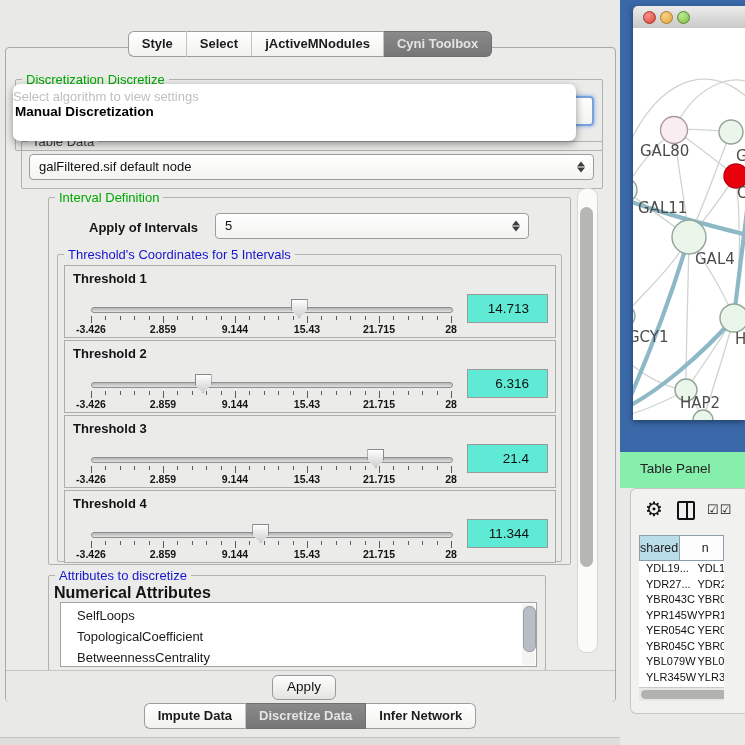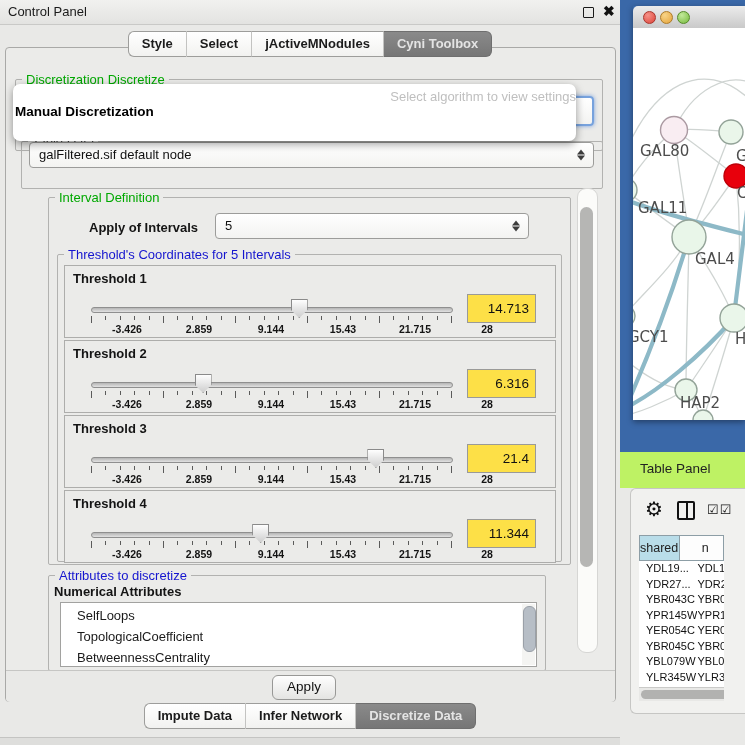--- a/index.html
+++ b/index.html
@@ -34,43 +34,43 @@
   .combo{position:absolute;background:linear-gradient(#ffffff,#f3f3f1);border:1px solid #9c9c9a;border-radius:4px;font-size:13px;color:#111;}
   .combo .val{position:absolute;left:9px;top:0;line-height:24px;}
   .combo .spin{position:absolute;right:8px;top:50%;transform:translateY(-50%);display:flex;flex-direction:column;gap:1px;}
   .combo .spin i{display:block;width:0;height:0;border-left:4px solid transparent;border-right:4px solid transparent;}
   .combo .spin i.up{border-bottom:5px solid #3c3c3c;}
   .combo .spin i.dn{border-top:5px solid #3c3c3c;}
   .combo.focus{border:2px solid #77a2dd;box-shadow:0 0 4px rgba(90,140,220,.8);}
 
   
   .algo-popup{position:absolute;left:13px;top:84px;width:563px;height:57px;background:#ffffff;border-radius:7px;box-shadow:0 3px 8px rgba(0,0,0,.4);z-index:9;}
-  .algo-popup .ph{position:absolute;left:0;top:5px;width:100%;text-align:right;font-size:13px;color:#bfbfbf;}
+  .algo-popup .ph{position:absolute;left:0;top:5px;width:100%;text-align:left;font-size:13px;color:#bfbfbf;}
   .algo-popup .opt{position:absolute;left:2px;font-size:13.5px;color:#000;white-space:nowrap;}
   .algo-popup .opt.o0{top:20px;font-weight:bold;}
   .algo-popup .opt.o1{top:37px;}
 
   
   .noi-label{position:absolute;font-size:13px;font-weight:bold;color:#141414;}
 
   
   .threshold-block{position:relative;width:490px;height:71px;border:1px solid #adadab;background:#ebebe9;margin:0 0 2px 6px;}
   .th-label{position:absolute;left:8px;top:5px;font-size:13px;font-weight:bold;color:#141414;}
   .slider{position:absolute;left:26px;top:0;width:360px;height:71px;}
   .track{position:absolute;left:0;top:41px;width:360px;height:4px;background:linear-gradient(#b5b5b5,#e2e2e2);border:1px solid #8f8f8f;border-radius:3px;}
   .thumb{position:absolute;top:33px;width:15px;height:17px;background:linear-gradient(#fefefe,#cfcfcf);border:1px solid #8a8a8a;clip-path:polygon(0 0,100% 0,100% 56%,50% 100%,0 56%);}
   .ticks{position:absolute;left:0;top:50px;width:360px;height:8px;}
   .tick{position:absolute;top:0;width:1px;height:4px;background:#5a5a5a;}
   .tick.major{height:7px;}
-  .scale{position:absolute;left:0;top:57px;width:360px;height:12px;margin-left:36px;}
+  .scale{position:absolute;left:0;top:57px;width:360px;height:12px;}
   .scale-label{position:absolute;transform:translateX(-50%);font-size:10.5px;font-weight:bold;color:#141414;white-space:nowrap;}
-  .value-box{position:absolute;left:402px;top:28px;width:61px;height:27px;background:#fde047;border:1px solid #9a9a98;font-size:13.5px;color:#111;text-align:right;line-height:27px;padding-right:6px;}
-
-  
-  .attr-label{position:absolute;left:5px;top:8px;font-size:13px;font-weight:bold;color:#141414;}
+  .value-box{position:absolute;left:402px;top:28px;width:61px;height:27px;background:#5eead4;border:1px solid #9a9a98;font-size:13.5px;color:#111;text-align:right;line-height:27px;padding-right:18px;}
+
+  
+  .attr-label{position:absolute;left:5px;top:8px;font-size:16px;font-weight:bold;color:#141414;}
   .listbox{position:absolute;left:11px;top:26px;width:475px;height:63px;background:#fff;border:1px solid #a2a2a0;overflow:hidden;}
   .listbox ul{margin:0;padding:2px 0 0 16px;list-style:none;}
   .listbox li{font-size:13px;color:#1a1a1a;line-height:21px;white-space:nowrap;}
   .list-scroll{position:absolute;right:1px;top:1px;width:13px;height:61px;background:#f4f4f2;}
   .list-scroll .lthumb{position:absolute;left:1px;top:2px;width:11px;height:44px;background:#b7bec6;border-radius:6px;border:1px solid #9aa0a8;}
 
   
   .panel-scroll{position:absolute;left:571px;top:140px;width:19px;height:463px;background:#fbfbf9;border:1px solid #d6d6d4;border-radius:9px;}
   .panel-scroll .pthumb{position:absolute;left:2px;top:18px;width:13px;height:360px;background:#b6b6b4;border-radius:7px;}
 
@@ -83,21 +83,21 @@
   .right-side{position:absolute;left:620px;top:0;width:125px;height:745px;background:#e9e9e7;}
   .net-frame{position:absolute;left:0;top:0;width:125px;height:452px;background:#3a68a8;}
   .net-window{position:absolute;left:13px;top:6px;width:112px;height:414px;box-shadow:0 2px 6px rgba(0,0,0,.4);}
   .mac-titlebar{position:absolute;left:0;top:0;width:112px;height:22px;background:linear-gradient(#ececec,#c9c9c9);border-bottom:1px solid #9a9a9a;border-radius:5px 0 0 0;}
   .dot{position:absolute;top:5px;width:11px;height:11px;border-radius:50%;}
   .dot.red{left:10px;background:radial-gradient(circle at 35% 30%,#f59289,#dd4338);border:1px solid #a8352c;}
   .dot.yellow{left:27px;background:radial-gradient(circle at 35% 30%,#f7d488,#e5a33a);border:1px solid #ad7b28;}
   .dot.green{left:44px;background:radial-gradient(circle at 35% 30%,#c2e99a,#76ba3d);border:1px solid #558a28;}
   .net-canvas{position:absolute;left:0;top:22px;width:112px;height:392px;background:#fff;}
 
-  .tp-titlebar{position:absolute;left:0;top:452px;width:125px;height:36px;background:#bef264;}
+  .tp-titlebar{position:absolute;left:0;top:452px;width:125px;height:36px;background:#86efac;}
   .tp-title{position:absolute;left:20px;top:9px;font-size:13.5px;color:#222;}
 
   .table-window{position:absolute;left:10px;top:488px;width:115px;height:224px;background:#f1f1ef;border:1px solid #c6c6c4;border-right:none;border-radius:6px 0 0 6px;}
   .gear-icon{position:absolute;left:14px;top:8px;font-size:20px;color:#111;}
   .cols-icon{position:absolute;left:46px;top:12px;width:14px;height:15px;border:2px solid #111;border-radius:2px;}
   .cols-icon i{position:absolute;left:50%;top:0;width:2px;height:100%;background:#111;}
   .checks{position:absolute;left:76px;top:13px;font-size:13px;color:#111;letter-spacing:1px;}
 
   .data-table{position:absolute;left:8px;top:46px;width:85px;height:168px;overflow:hidden;}
   .thead{display:flex;height:26px;}
@@ -110,25 +110,20 @@
   .td.c2{width:34px;}
   .hscroll{position:absolute;left:0;top:152px;width:107px;height:13px;background:#e8e8e6;border-top:1px solid #cacac8;}
   .hscroll .hthumb{position:absolute;left:2px;top:2px;width:92px;height:9px;background:#b2b2b0;border-radius:5px;}
 </style>
 </head>
 <body>
 
 <div id="root">
 
   <div class="control-panel">
-    <div class="cp-titlebar">
-      <span class="cp-title">Control Panel</span>
-      <span class="float-icon"></span>
-      <span class="close-icon">✖</span>
-    </div>
 
     <div class="seg-bar top-tabs" id="topTabs">
         <div class="seg">
           <span>Style</span>
         </div>
         <div class="seg">
           <span>Select</span>
         </div>
         <div class="seg">
           <span>jActiveMNodules</span>
@@ -140,21 +135,21 @@
 
     <div class="cp-content">
 
       <div class="group" style="left:9px;top:31px;width:586px;height:70px;">
         <span class="legend green">Discretization Discretize</span>
         <div class="combo focus" style="left:8px;top:16px;width:566px;height:26px;"></div>
       </div>
 
       <div class="group" style="left:15px;top:93px;width:580px;height:46px;">
         <span class="legend dark">Table Data</span>
-        <div class="combo" style="left:7px;top:0;width:563px;height:24px;">
+        <div class="combo" style="left:7px;top:12px;width:563px;height:24px;">
           <span class="val">galFiltered.sif default node</span>
           <span class="spin">
               <i class="up"></i>
               <i class="dn"></i>
             </span>
         </div>
       </div>
 
       <div class="group" style="left:42px;top:149px;width:521px;height:366px;">
         <span class="legend green">Interval Definition</span>
@@ -375,25 +370,25 @@
 
     <div class="algo-popup">
       <div class="ph">Select algorithm to view settings</div>
       <div class="opt o0">Manual Discretization</div>
     </div>
 
     <div class="seg-bar bottom-tabs" id="bottomTabs">
         <div class="seg">
           <span>Impute Data</span>
         </div>
+        <div class="seg sel">
+          <span>Discretize Data</span>
+        </div>
         <div class="seg">
           <span>Infer Network</span>
-        </div>
-        <div class="seg sel">
-          <span>Discretize Data</span>
         </div>
       </div>
     <div class="bottom-strip"></div>
   </div>
 
   <div class="right-side">
     <div class="net-frame">
       <div class="net-window">
         <div class="mac-titlebar">
           <span class="dot red"></span>

